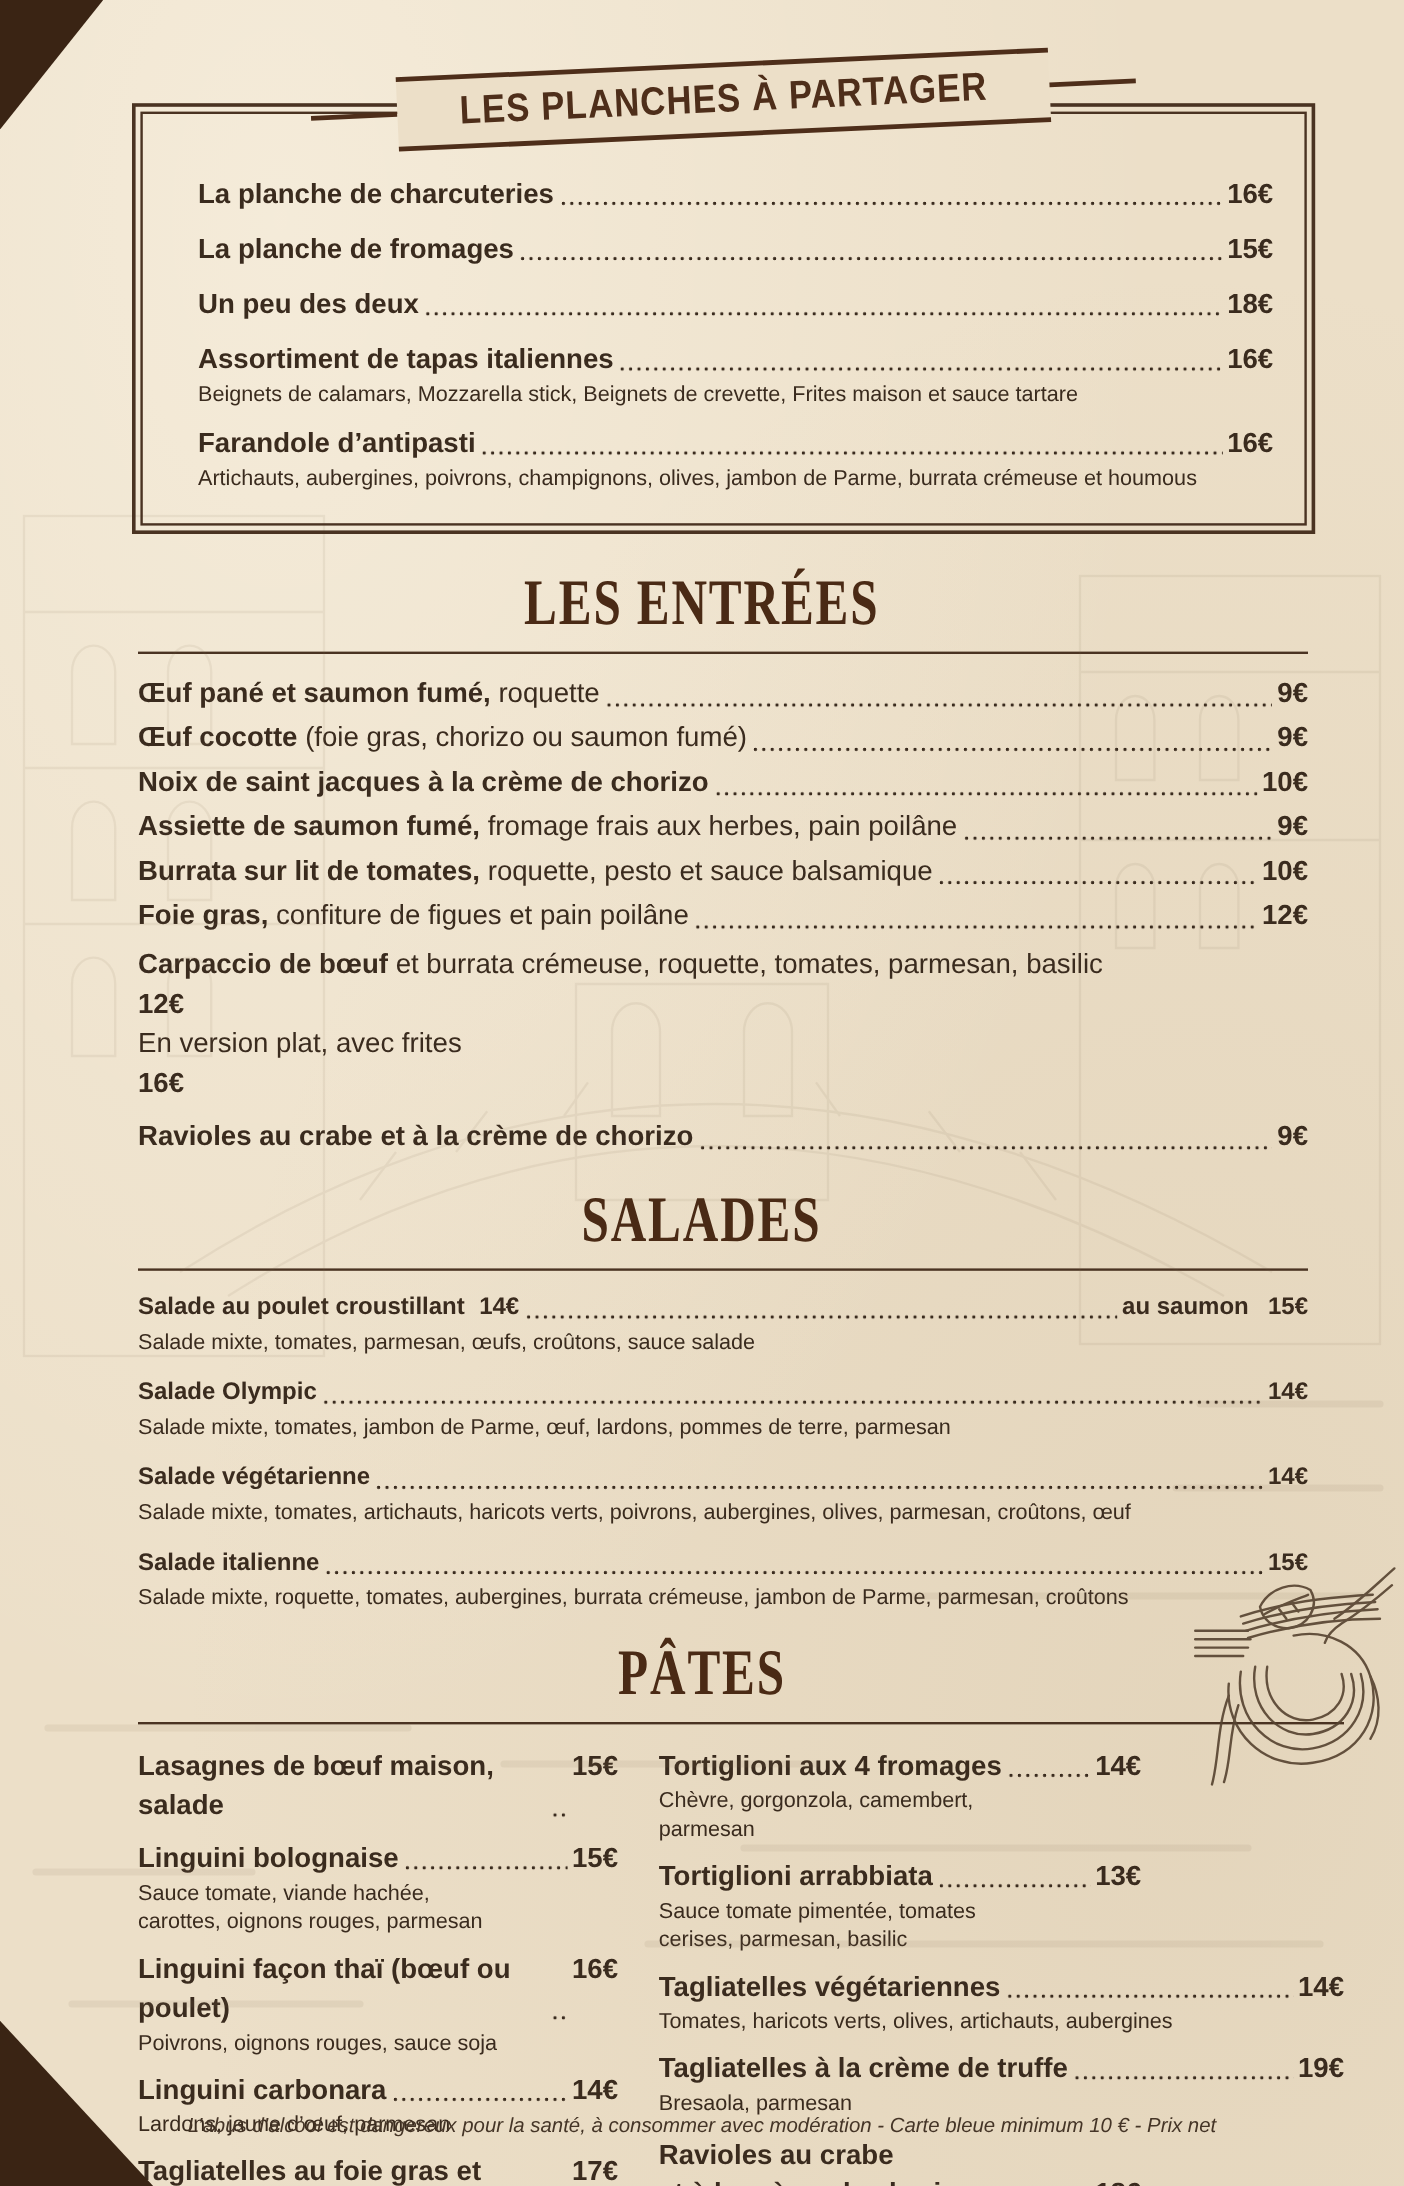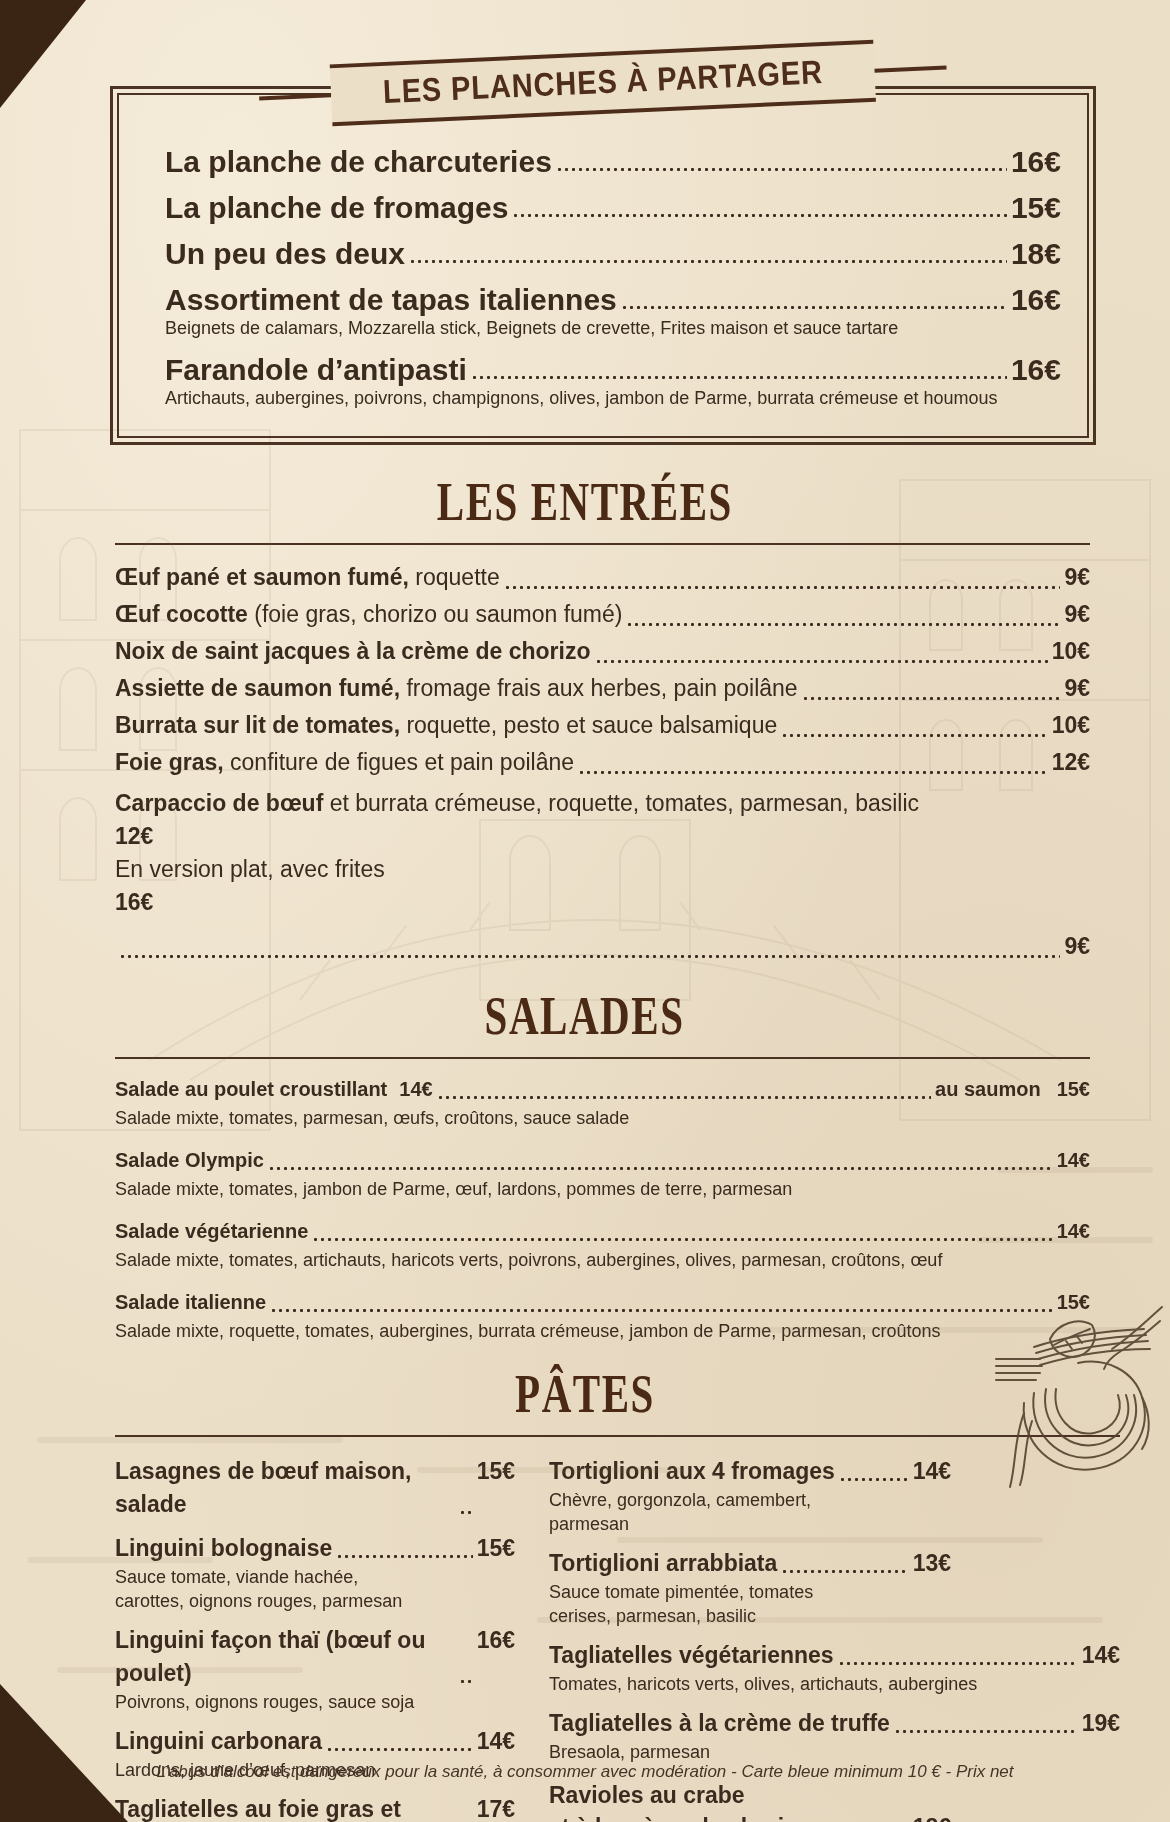--- a/index.html
+++ b/index.html
@@ -52,21 +52,21 @@
   .dots {
     flex:1 1 auto; align-self:stretch; margin:0 4px;
     background-image:radial-gradient(circle, #3a2b1e 1.35px, transparent 1.6px);
     background-size:7px 7px; background-repeat:repeat-x;
     background-position:left bottom 5px;
     min-width:14px;
   }
   .desc { font-size:18px; line-height:24px; color:#3a2b1e; white-space:pre-line; }
 
   .planche-item { margin-bottom:13px; }
-  .planche-item .row { font-size:30px; line-height:33px; }
+  .planche-item .row { font-size:23px; line-height:33px; }
   .menu-list { margin:14px 80px 0 115px; }
   .m-row { font-size:23px; line-height:37px; }
   .tight { line-height:33px;flex-direction:column; }
   .gap-top { margin-top:9px; }
 
   
   .section-title { text-align:center; margin-top:20px; }
   .section-title span {
     display:inline-block;
     font-family:"Liberation Serif", serif;
@@ -242,20 +242,21 @@
       <span class="name"><b>Carpaccio de bœuf</b><span> et burrata crémeuse, roquette, tomates, parmesan, basilic</span></span>
       <span class="dots"></span>
       <span class="price">12€</span>
     </div>
     <div class="row m-row tight">
       <span class="name"><b></b><span>En version plat, avec frites</span></span>
       <span class="dots"></span>
       <span class="price">16€</span>
     </div>
     <div class="row m-row gap-top">
+      <span class="name"><b>Ravioles au crabe et à la crème de chorizo</b><span></span></span>
       <span class="dots"></span>
       <span class="price">9€</span>
     </div>
   </div>
 
   <div class="section-title">
     <span>SALADES</span>
   </div>
   <div class="rule"></div>
 

